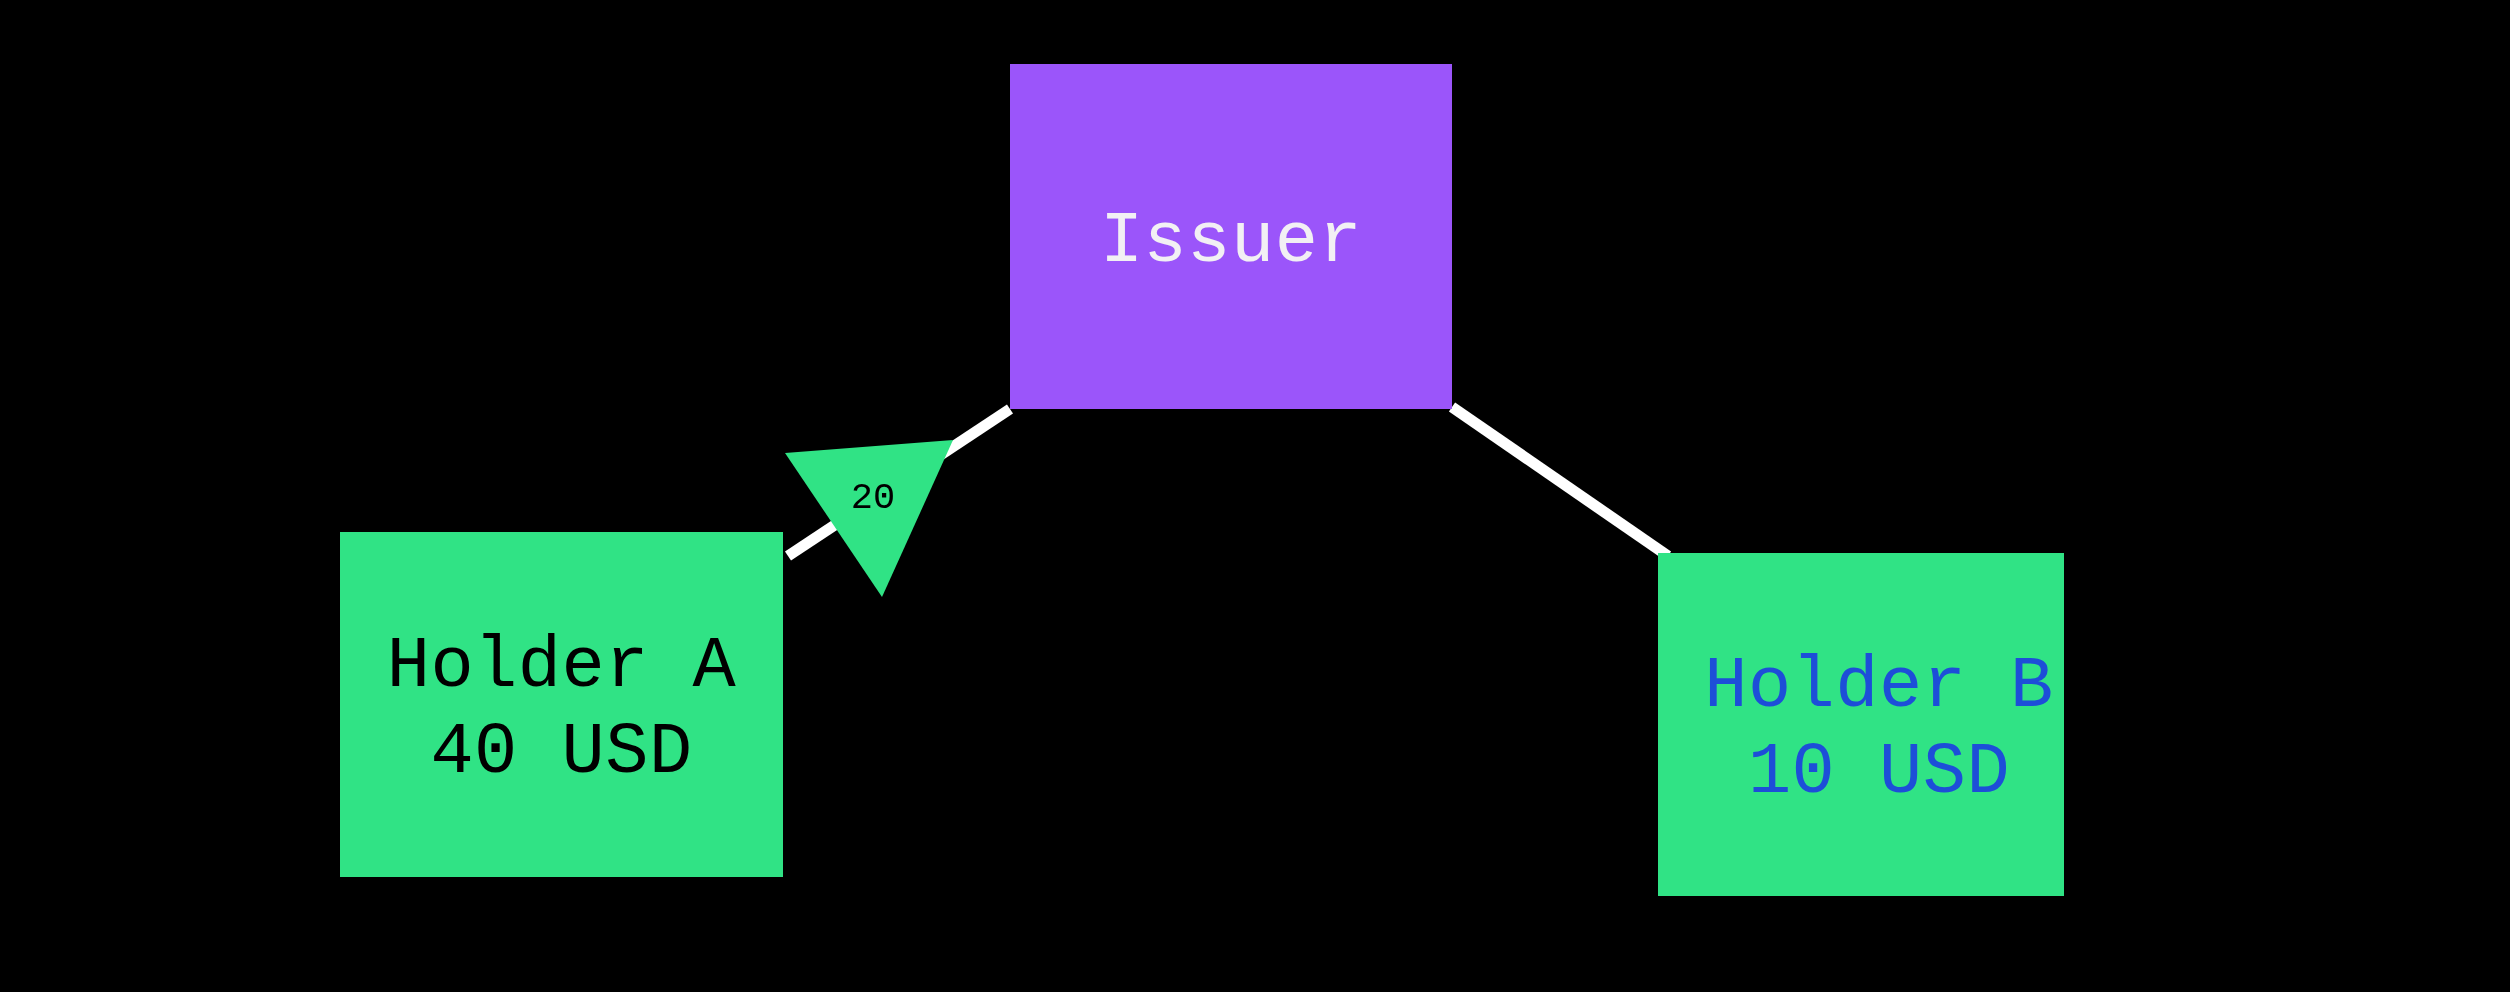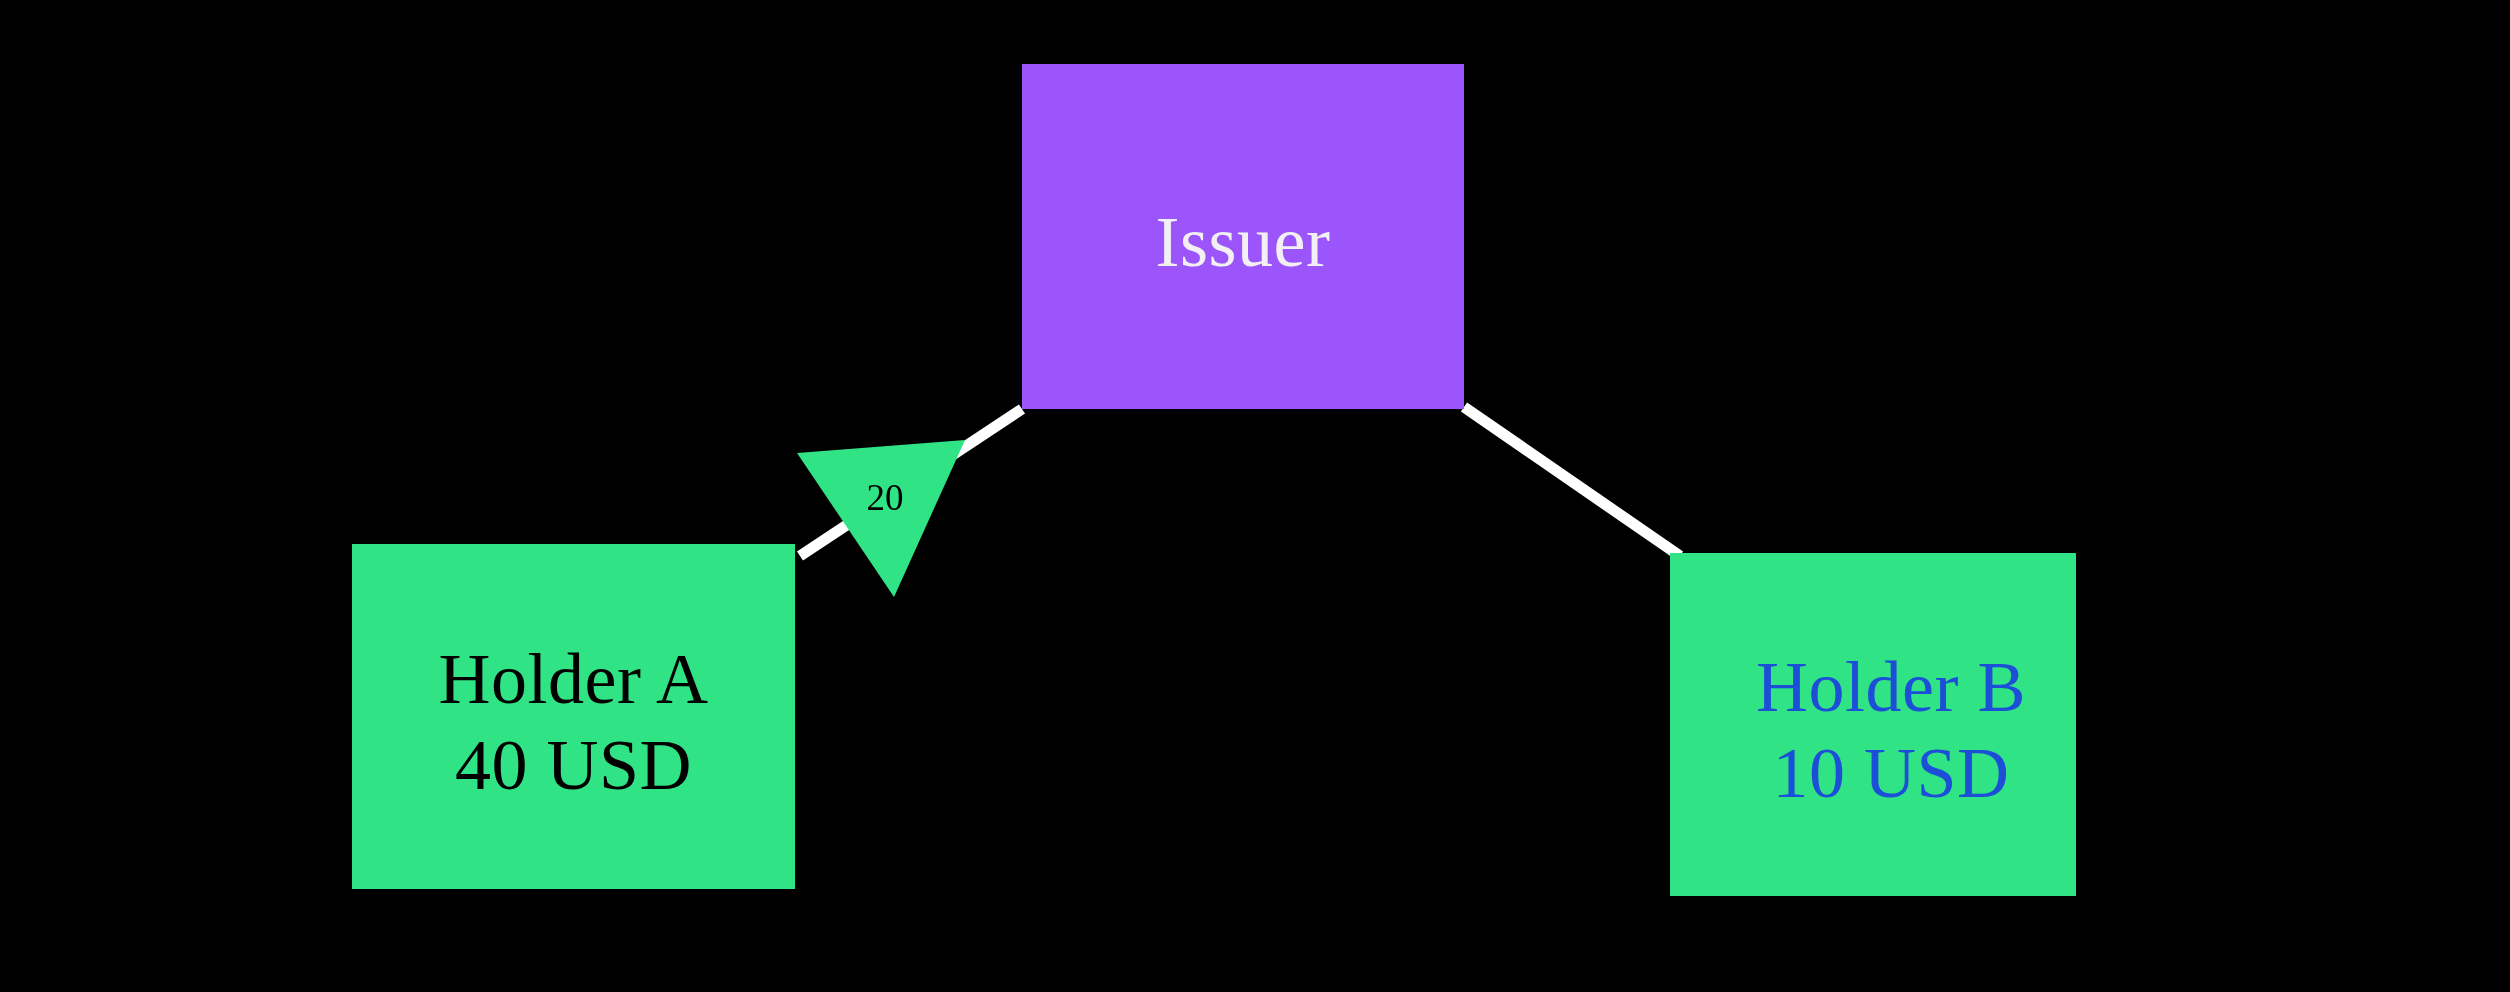--- a/index.html
+++ b/index.html
@@ -5,22 +5,21 @@
   html, body {
     margin: 0;
     padding: 0;
     background: #000;
   }
   .stage {
     position: relative;
     width: 2064px;
     height: 992px;
     overflow: hidden;
-    font-family: Liberation Serif, serif;
-    margin-left: 12px;
+    font-family: Liberation Mono, monospace;
   }
   .edges-layer {
     position: absolute;
     left: 0;
     top: 0;
     z-index: 1;
   }
   .edge-line {
     fill: none;
     stroke-width: 11px;
@@ -41,21 +40,21 @@
     letter-spacing: 0.5px;
   }
   .node-issuer {
     left: 1010px;
     top: 64px;
     width: 442px;
     height: 345px;
   }
   .node-holder-a {
     left: 340px;
-    top: 544px;
+    top: 532px;
     width: 443px;
     height: 345px;
   }
   .node-holder-b {
     left: 1658px;
     top: 553px;
     width: 442px;
     height: 343px;
   }
   .edge-amount-label {

